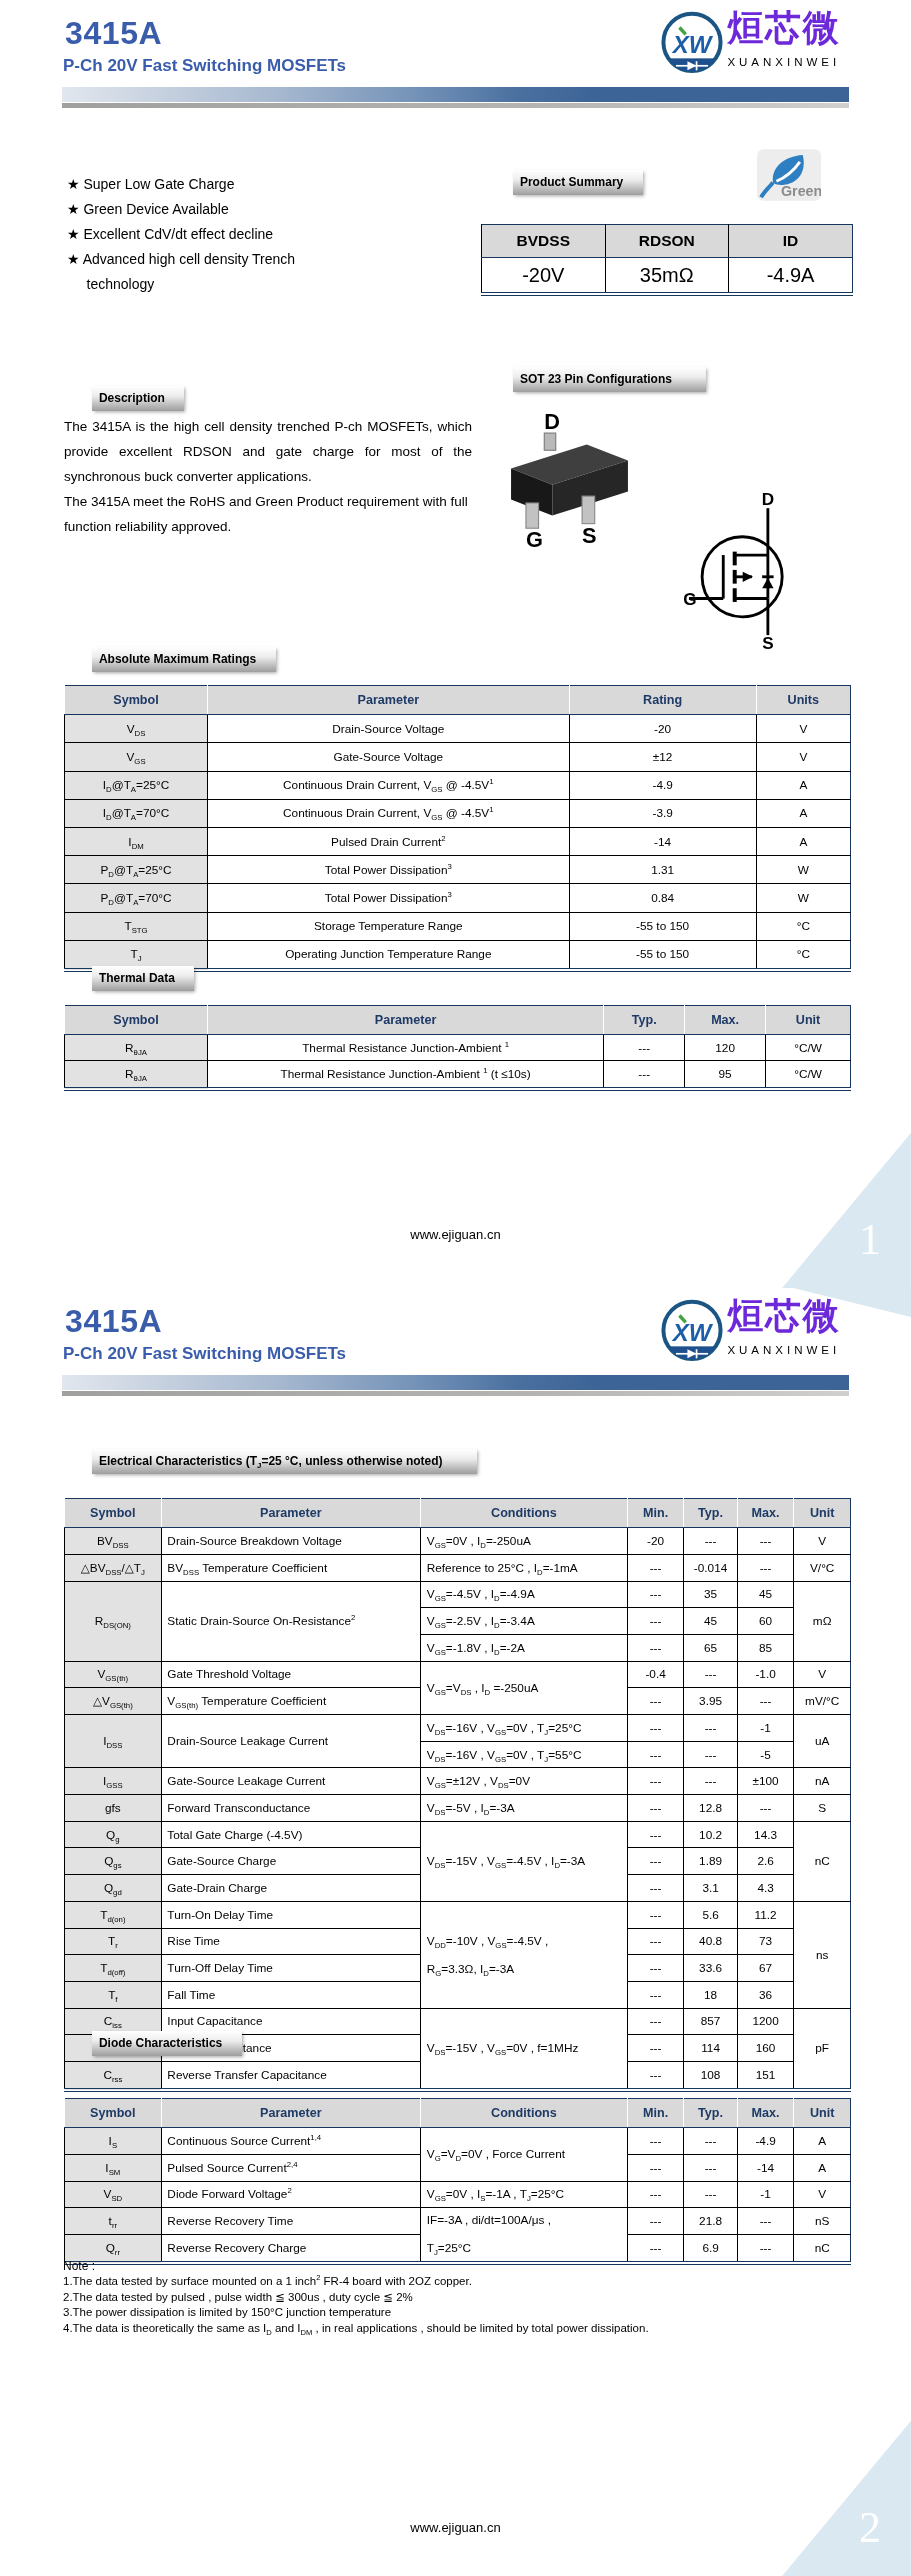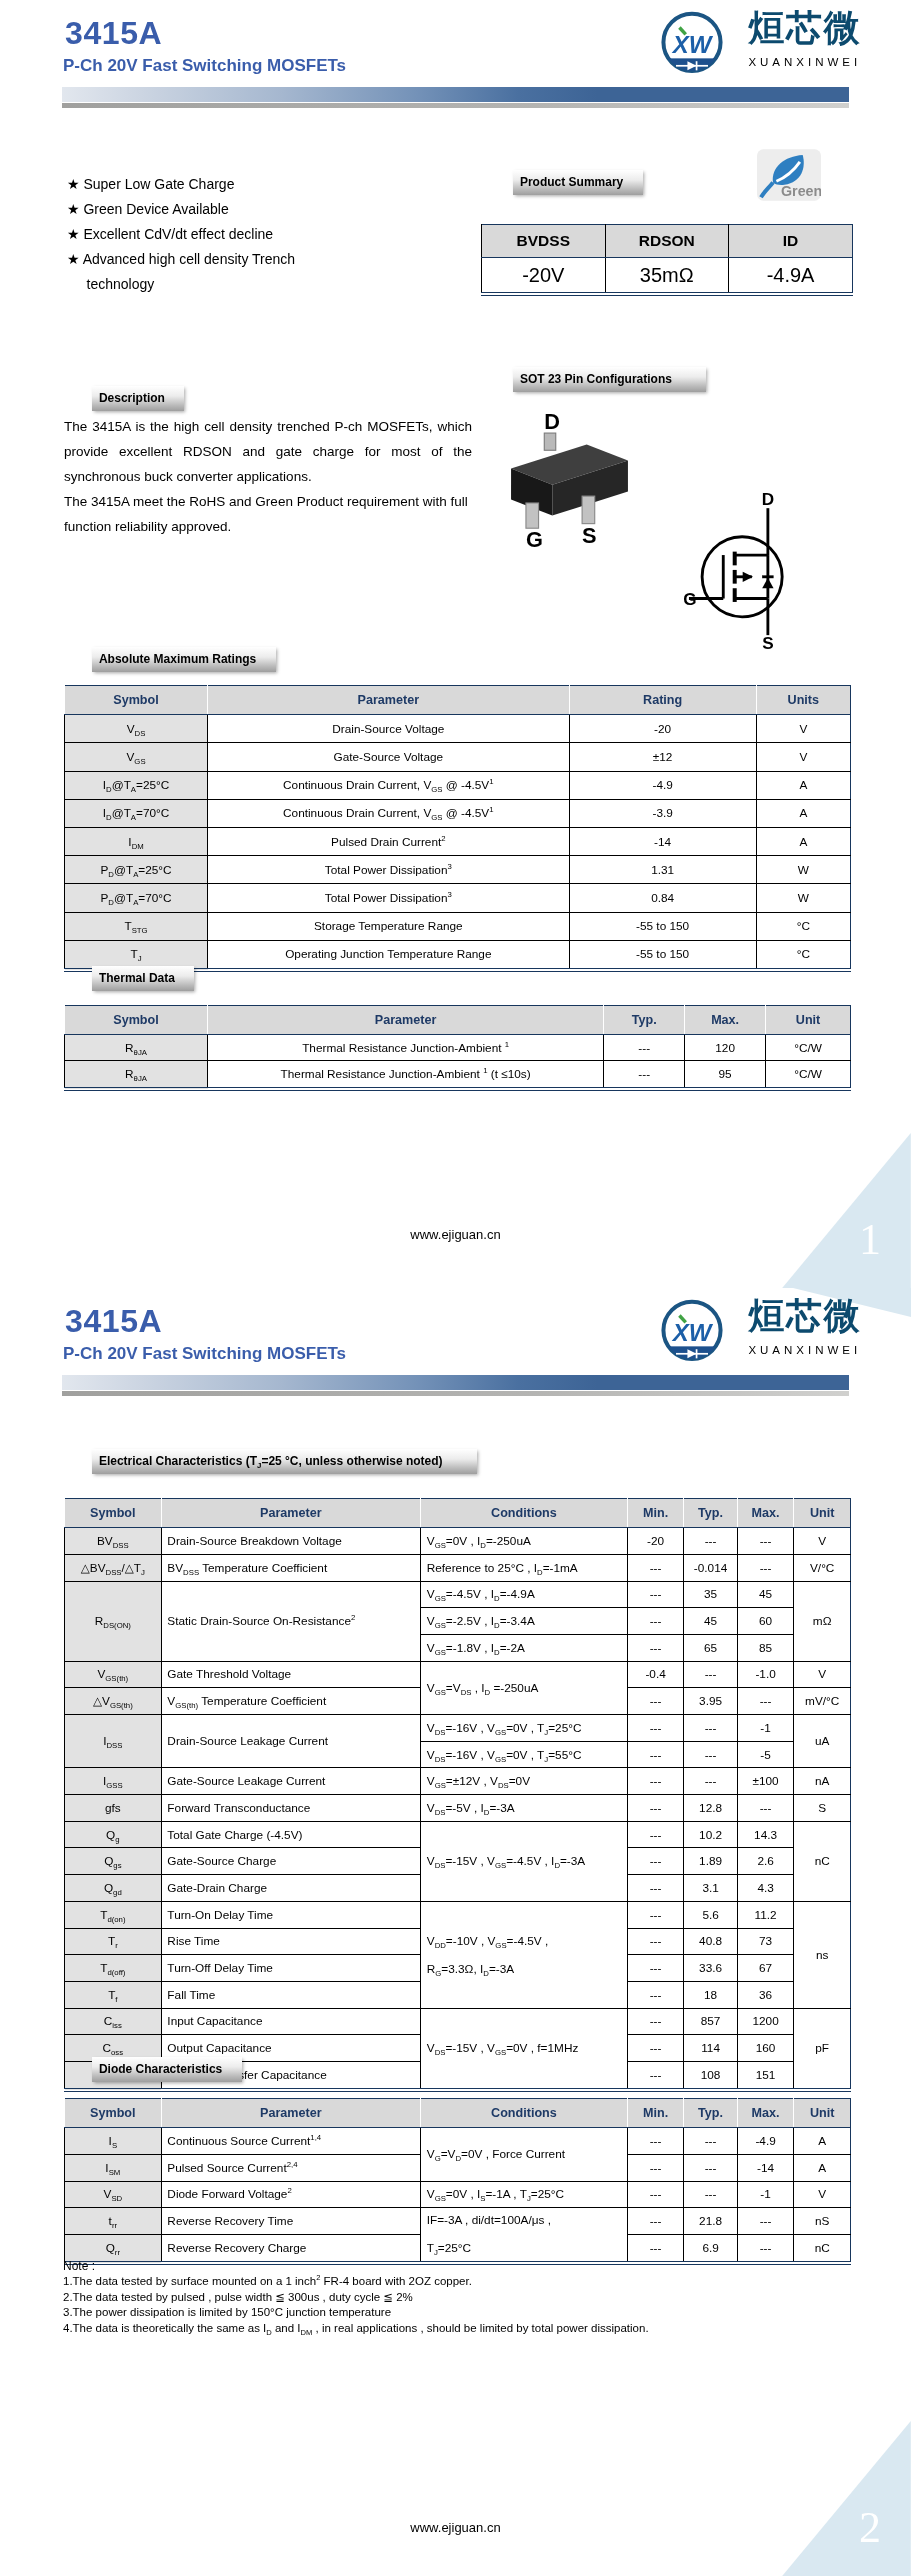--- a/index.html
+++ b/index.html
@@ -2,23 +2,23 @@
 <html style="font-size:9.2px"><head>
 <meta charset="utf-8">
 <style>
   html,body { margin:0; padding:0; background:#fff; }
   body { width:911px; font-family:"Liberation Sans", sans-serif; color:#000; }
   .page { position:relative; width:911px; height:1288px; background:#fff; overflow:hidden; }
 
   
   .part-no { position:absolute; left:65px; top:15px; font-size:32px; font-weight:bold; color:#3a5dab; letter-spacing:0.6px; }
   .subtitle { position:absolute; left:63px; top:56px; font-size:17px; font-weight:bold; color:#3a5dab; }
-  .logo { position:absolute; left:660px; top:9.2px; display:flex; align-items:flex-start;gap:21px; }
+  .logo { position:absolute; left:660px; top:9.2px; display:flex; align-items:flex-start; }
   .logo-text { margin-left:3.4px; }
-  .logo-cn { font-size:36px; font-weight:bold; color:#0c4a6e; letter-spacing:1.7px; line-height:1.05; font-family:"Liberation Sans", sans-serif; }
+  .logo-cn { font-size:36px; font-weight:bold; color:#6d28d9; letter-spacing:1.7px; line-height:1.05; font-family:"Liberation Sans", sans-serif; }
   .logo-en { font-size:11.5px; color:#000; letter-spacing:4px; margin-top:9px; font-weight:500; }
   .bar-blue { position:absolute; left:62px; top:87px; width:787px; height:15px;
     background:linear-gradient(to right,#e2e7ee 0%,#ccd5e2 10%,#a5b7cf 28%,#7492b8 45%,#4a70a0 58%,#3d6496 68%,#3d6496 100%); }
   .bar-gray { position:absolute; left:62px; top:103px; width:787px; height:4.6px;
     background:linear-gradient(to right,#a0a09e 0%,#b4b4b2 60%,#d0d0ce 100%); }
 
   
   .sec-label { position:absolute; display:inline-block; font-size:12px; font-weight:bold; color:#000;
     padding:5.2px 19.5px 6.3px 6.9px; background:linear-gradient(180deg,#ffffff 0%,#ececec 40%,#b9b9b9 78%,#9e9e9e 100%);
     box-shadow:1.7px 2.3px 3.4px rgba(0,0,0,0.35); white-space:nowrap;margin-left:32px; }
@@ -520,21 +520,21 @@
         <tr>
           <td class="sym">C<sub>rss</sub></td>
           <td class="left">Reverse Transfer Capacitance</td>
           <td>---</td>
           <td>108</td>
           <td>151</td>
         </tr>
       </tbody>
     </table>
 
-  <div class="sec-label" style="left:60px; top:769px;">Diode Characteristics</div>
+  <div class="sec-label" style="left:60px; top:743px;">Diode Characteristics</div>
   <table class="ds t41" style="left:64px; top:810px; width:787px;">
       <colgroup>
         <col style="width: 12.3%;">
         <col style="width: 33%;">
         <col style="width: 26.3%;">
         <col style="width: 7.2%;">
         <col style="width: 6.8%;">
         <col style="width: 7.2%;">
         <col style="width: 7.2%;">
       </colgroup>

